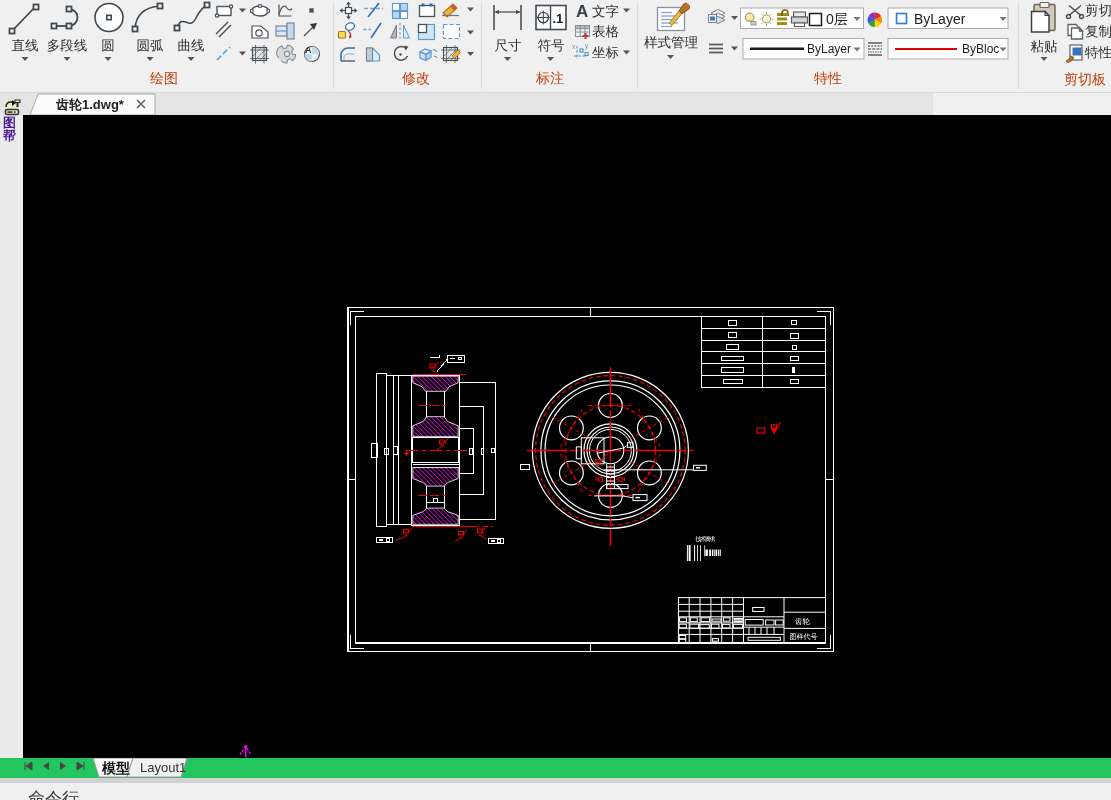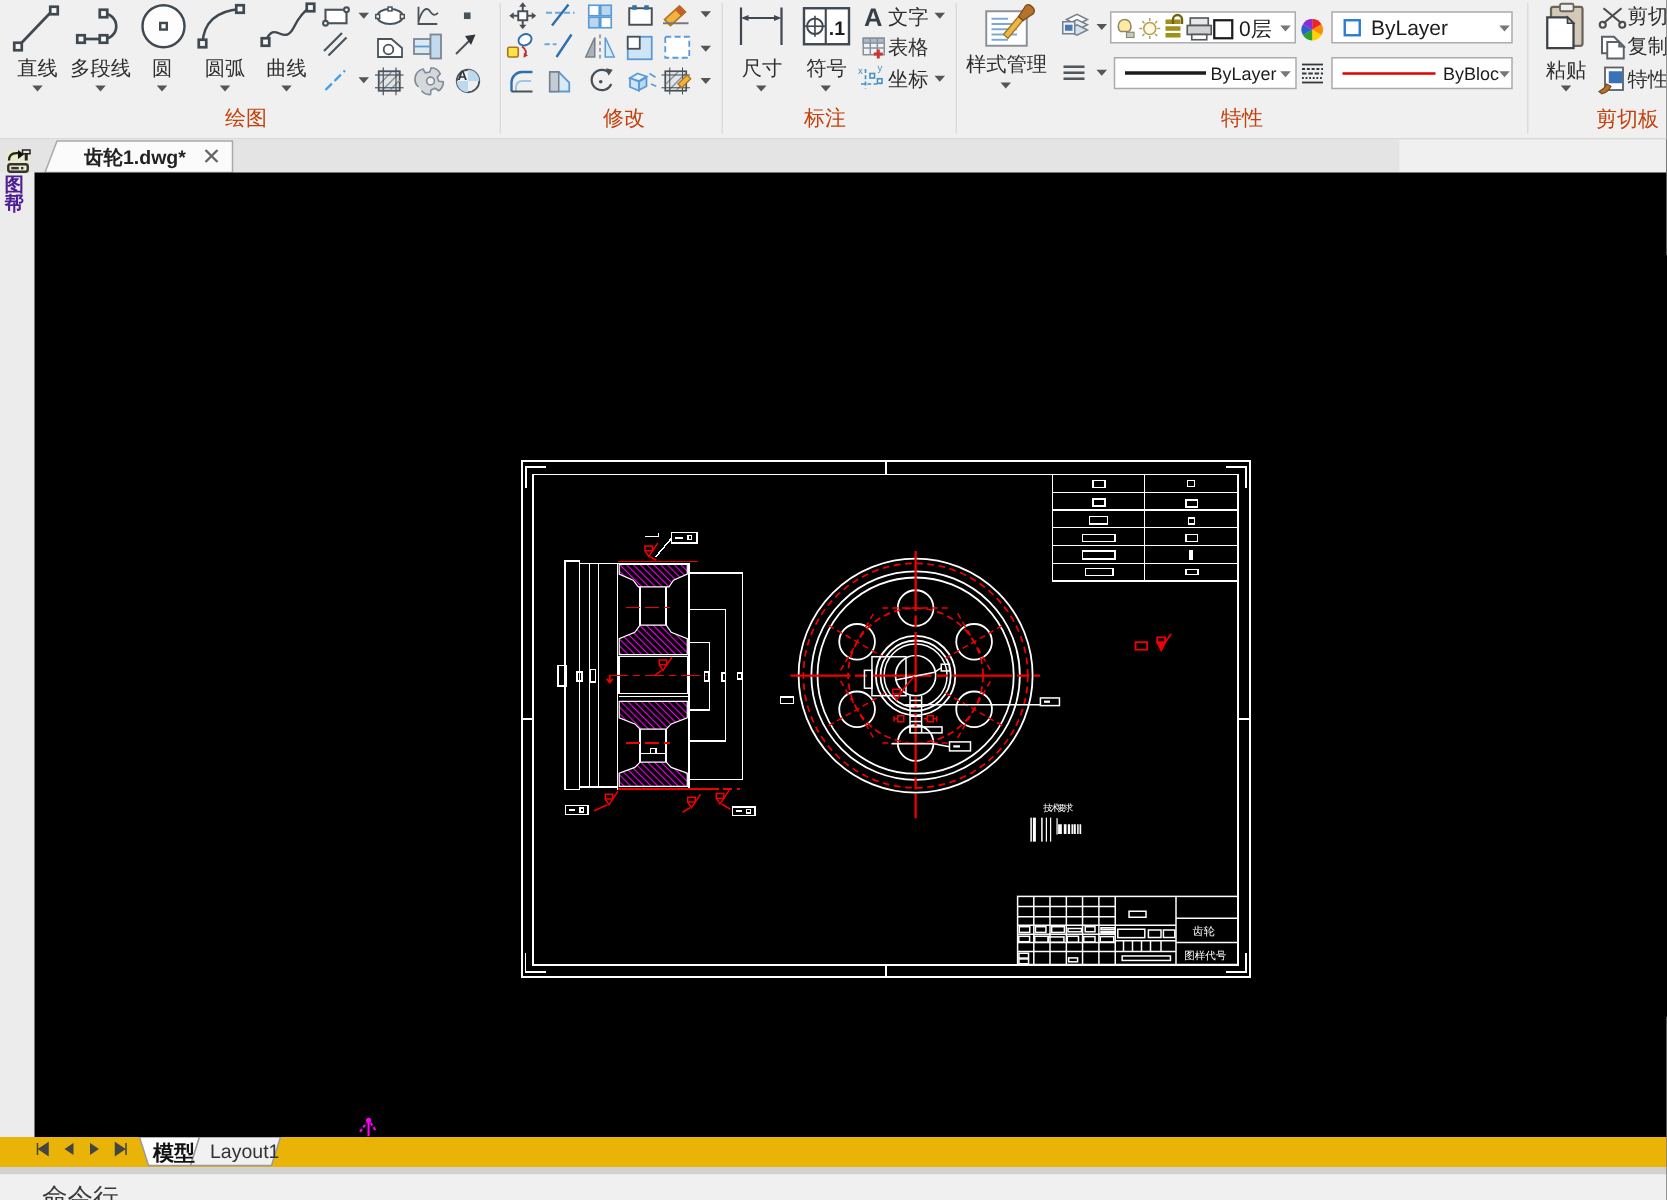--- a/index.html
+++ b/index.html
@@ -678,21 +678,21 @@
   </g>
 
   <g stroke="#ff00ff" fill="none" stroke-width="1.4">
     <line x1="245.7" y1="747.5" x2="245.7" y2="757.5"></line>
     <line x1="240" y1="754.5" x2="244.5" y2="748.5" stroke-dasharray="2.2 1.4"></line>
     <line x1="247" y1="748.5" x2="251" y2="754.5" stroke-dasharray="2.2 1.4"></line>
     <circle cx="245.7" cy="746.8" r="1.7" fill="#ff00ff" stroke="none"></circle>
   </g>
 </svg>
 
-<div id="bottombar" class="abs" style="left:0;top:758px;width:1111px;height:20px;background:#eab308">
+<div id="bottombar" class="abs" style="left:0;top:758px;width:1111px;height:20px;background:#22c55e">
   <svg class="abs" style="left:24px;top:0" width="180" height="20">
     <path d="M1,4 L1,12 M8,4 L2,8 L8,12 Z" fill="#444" stroke="#444"></path>
     <path d="M25,4 L19,8 L25,12 Z" fill="#444"></path>
     <path d="M36,4 L42,8 L36,12 Z" fill="#444"></path>
     <path d="M53,4 L59,8 L53,12 Z M60,4 L60,12" fill="#444" stroke="#444"></path>
   </svg>
   <svg class="abs" style="left:86px;top:0" width="130" height="20">
     <path d="M7,0 L47,0 L41,19 L13,19 Z" fill="#fdfdfd" stroke="#9a9a9a"></path>
     <path d="M47,0 L101,0 L95,19 L41,19 Z" fill="#f1f1f1" stroke="#9a9a9a"></path>
     <text x="16" y="15" font-family="Liberation Sans" font-size="14" font-weight="bold" fill="#111">模型</text>

